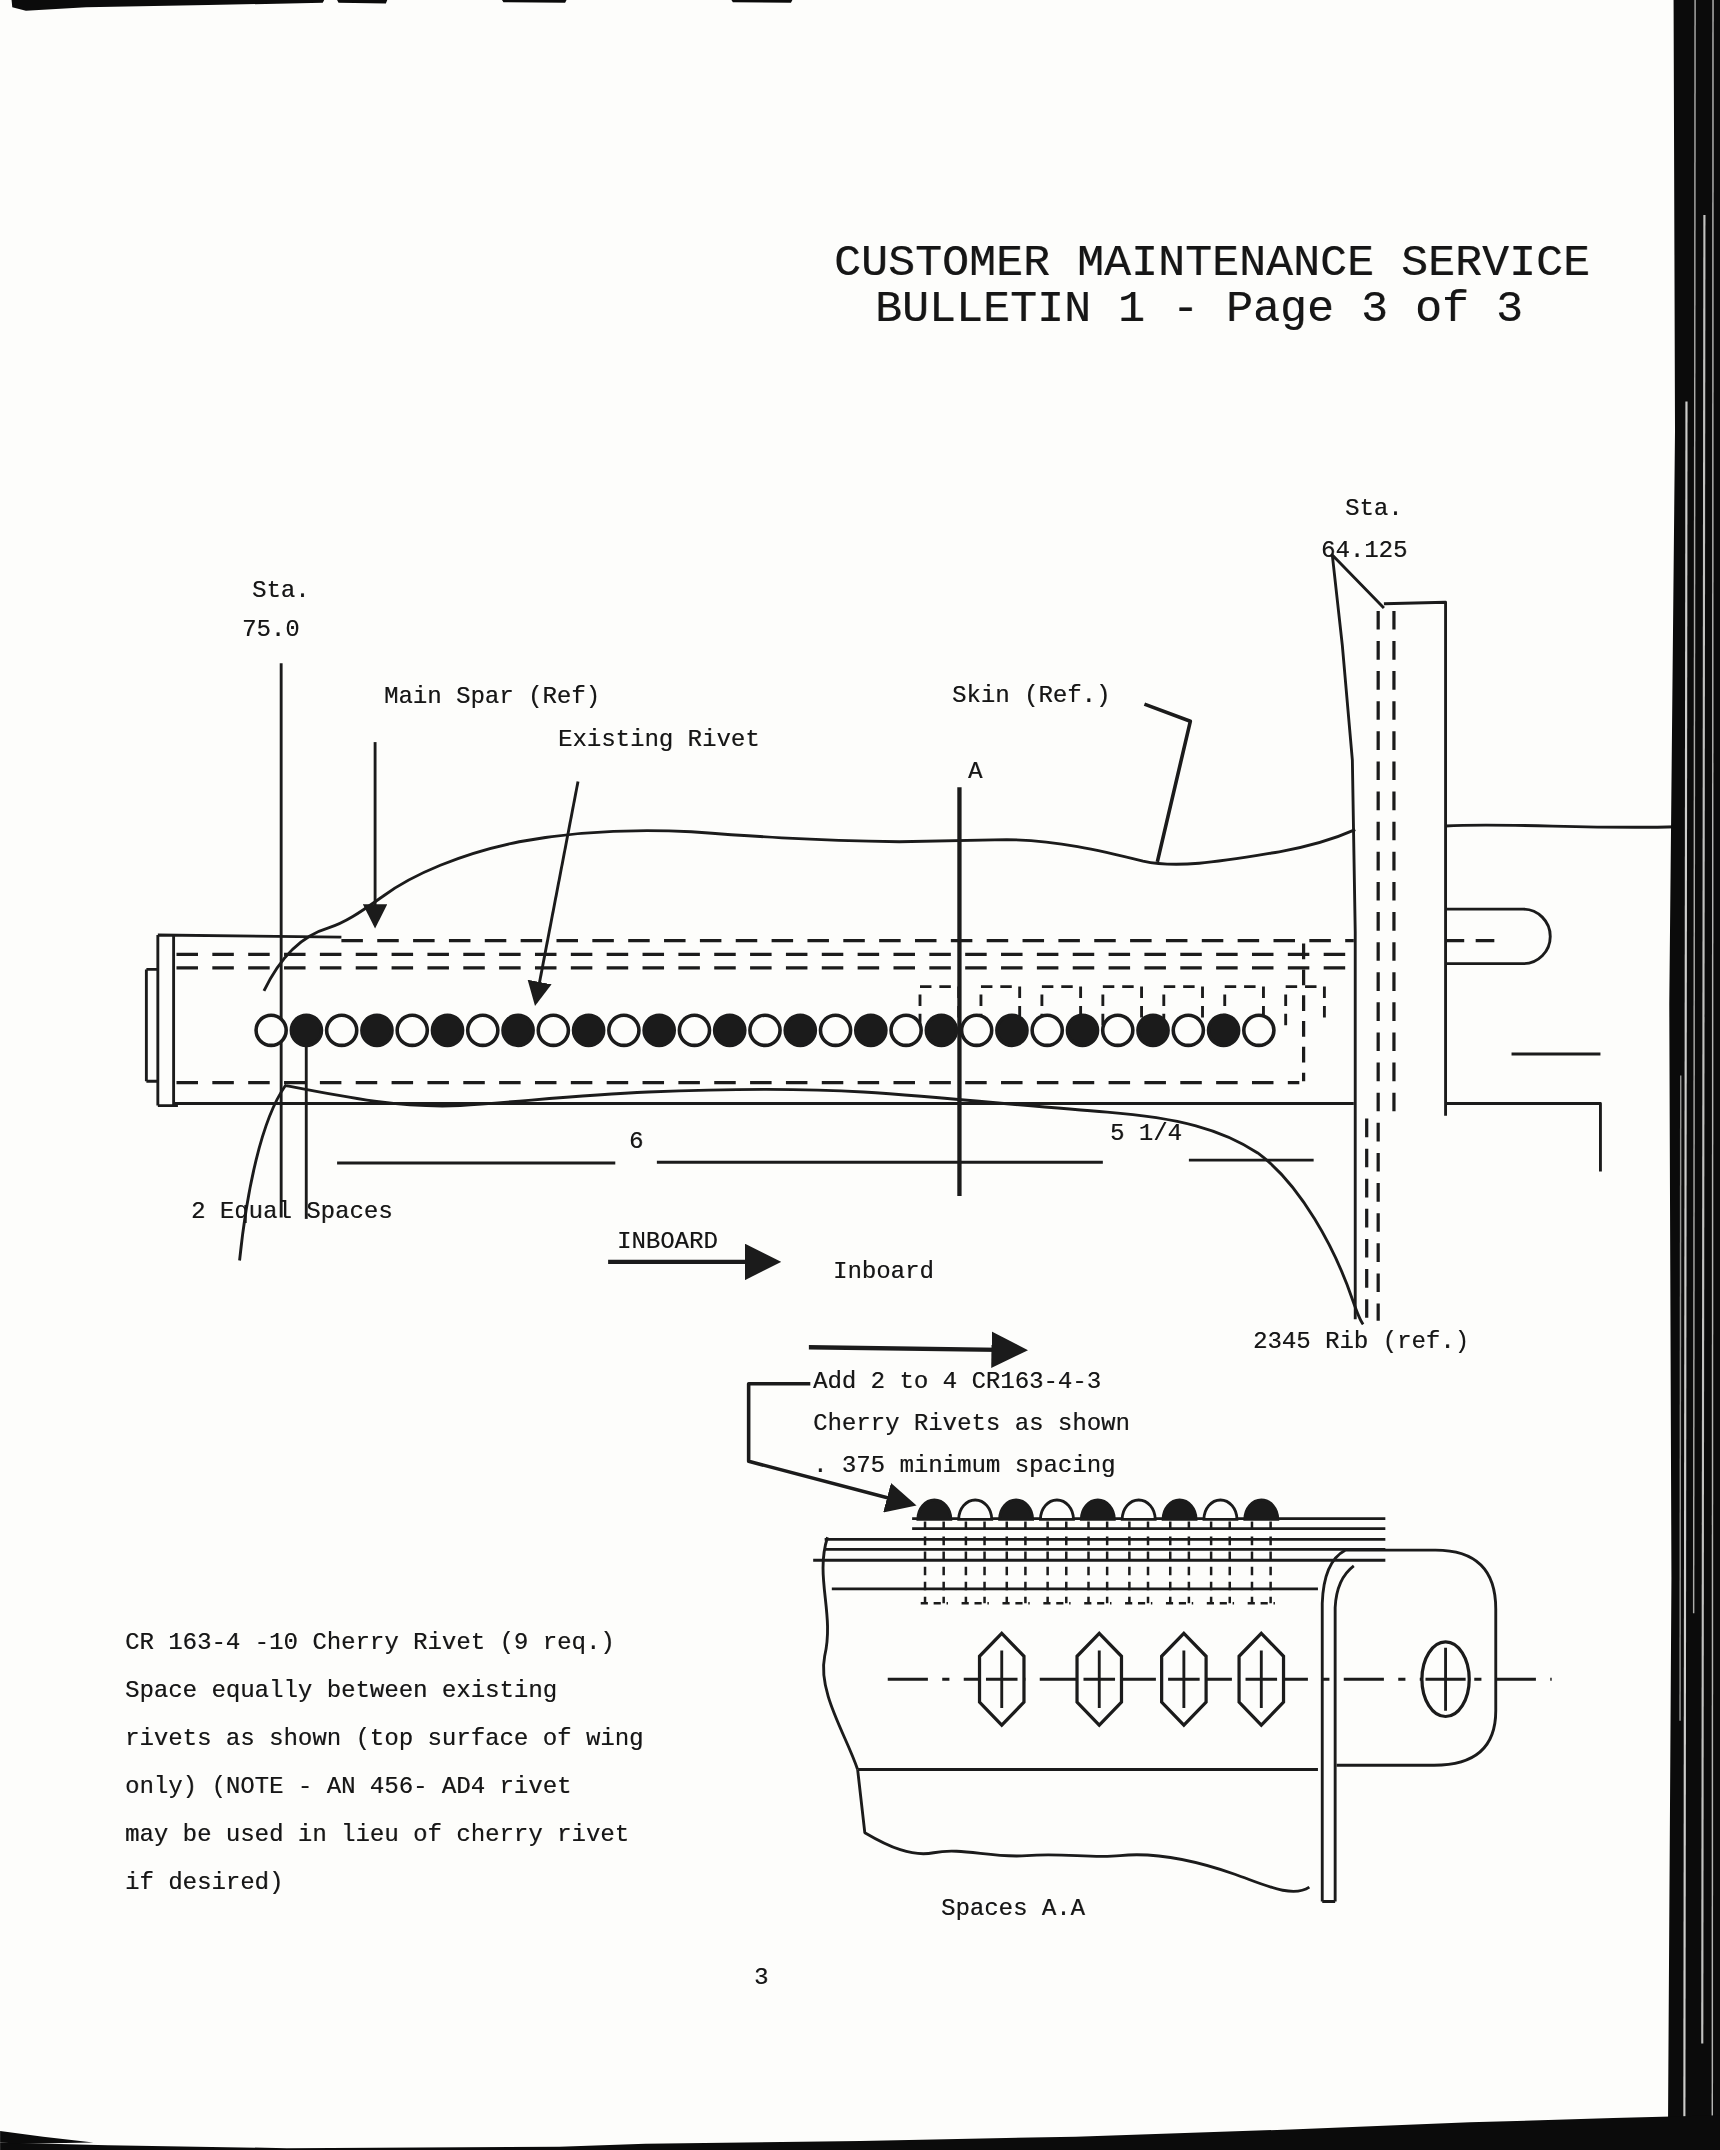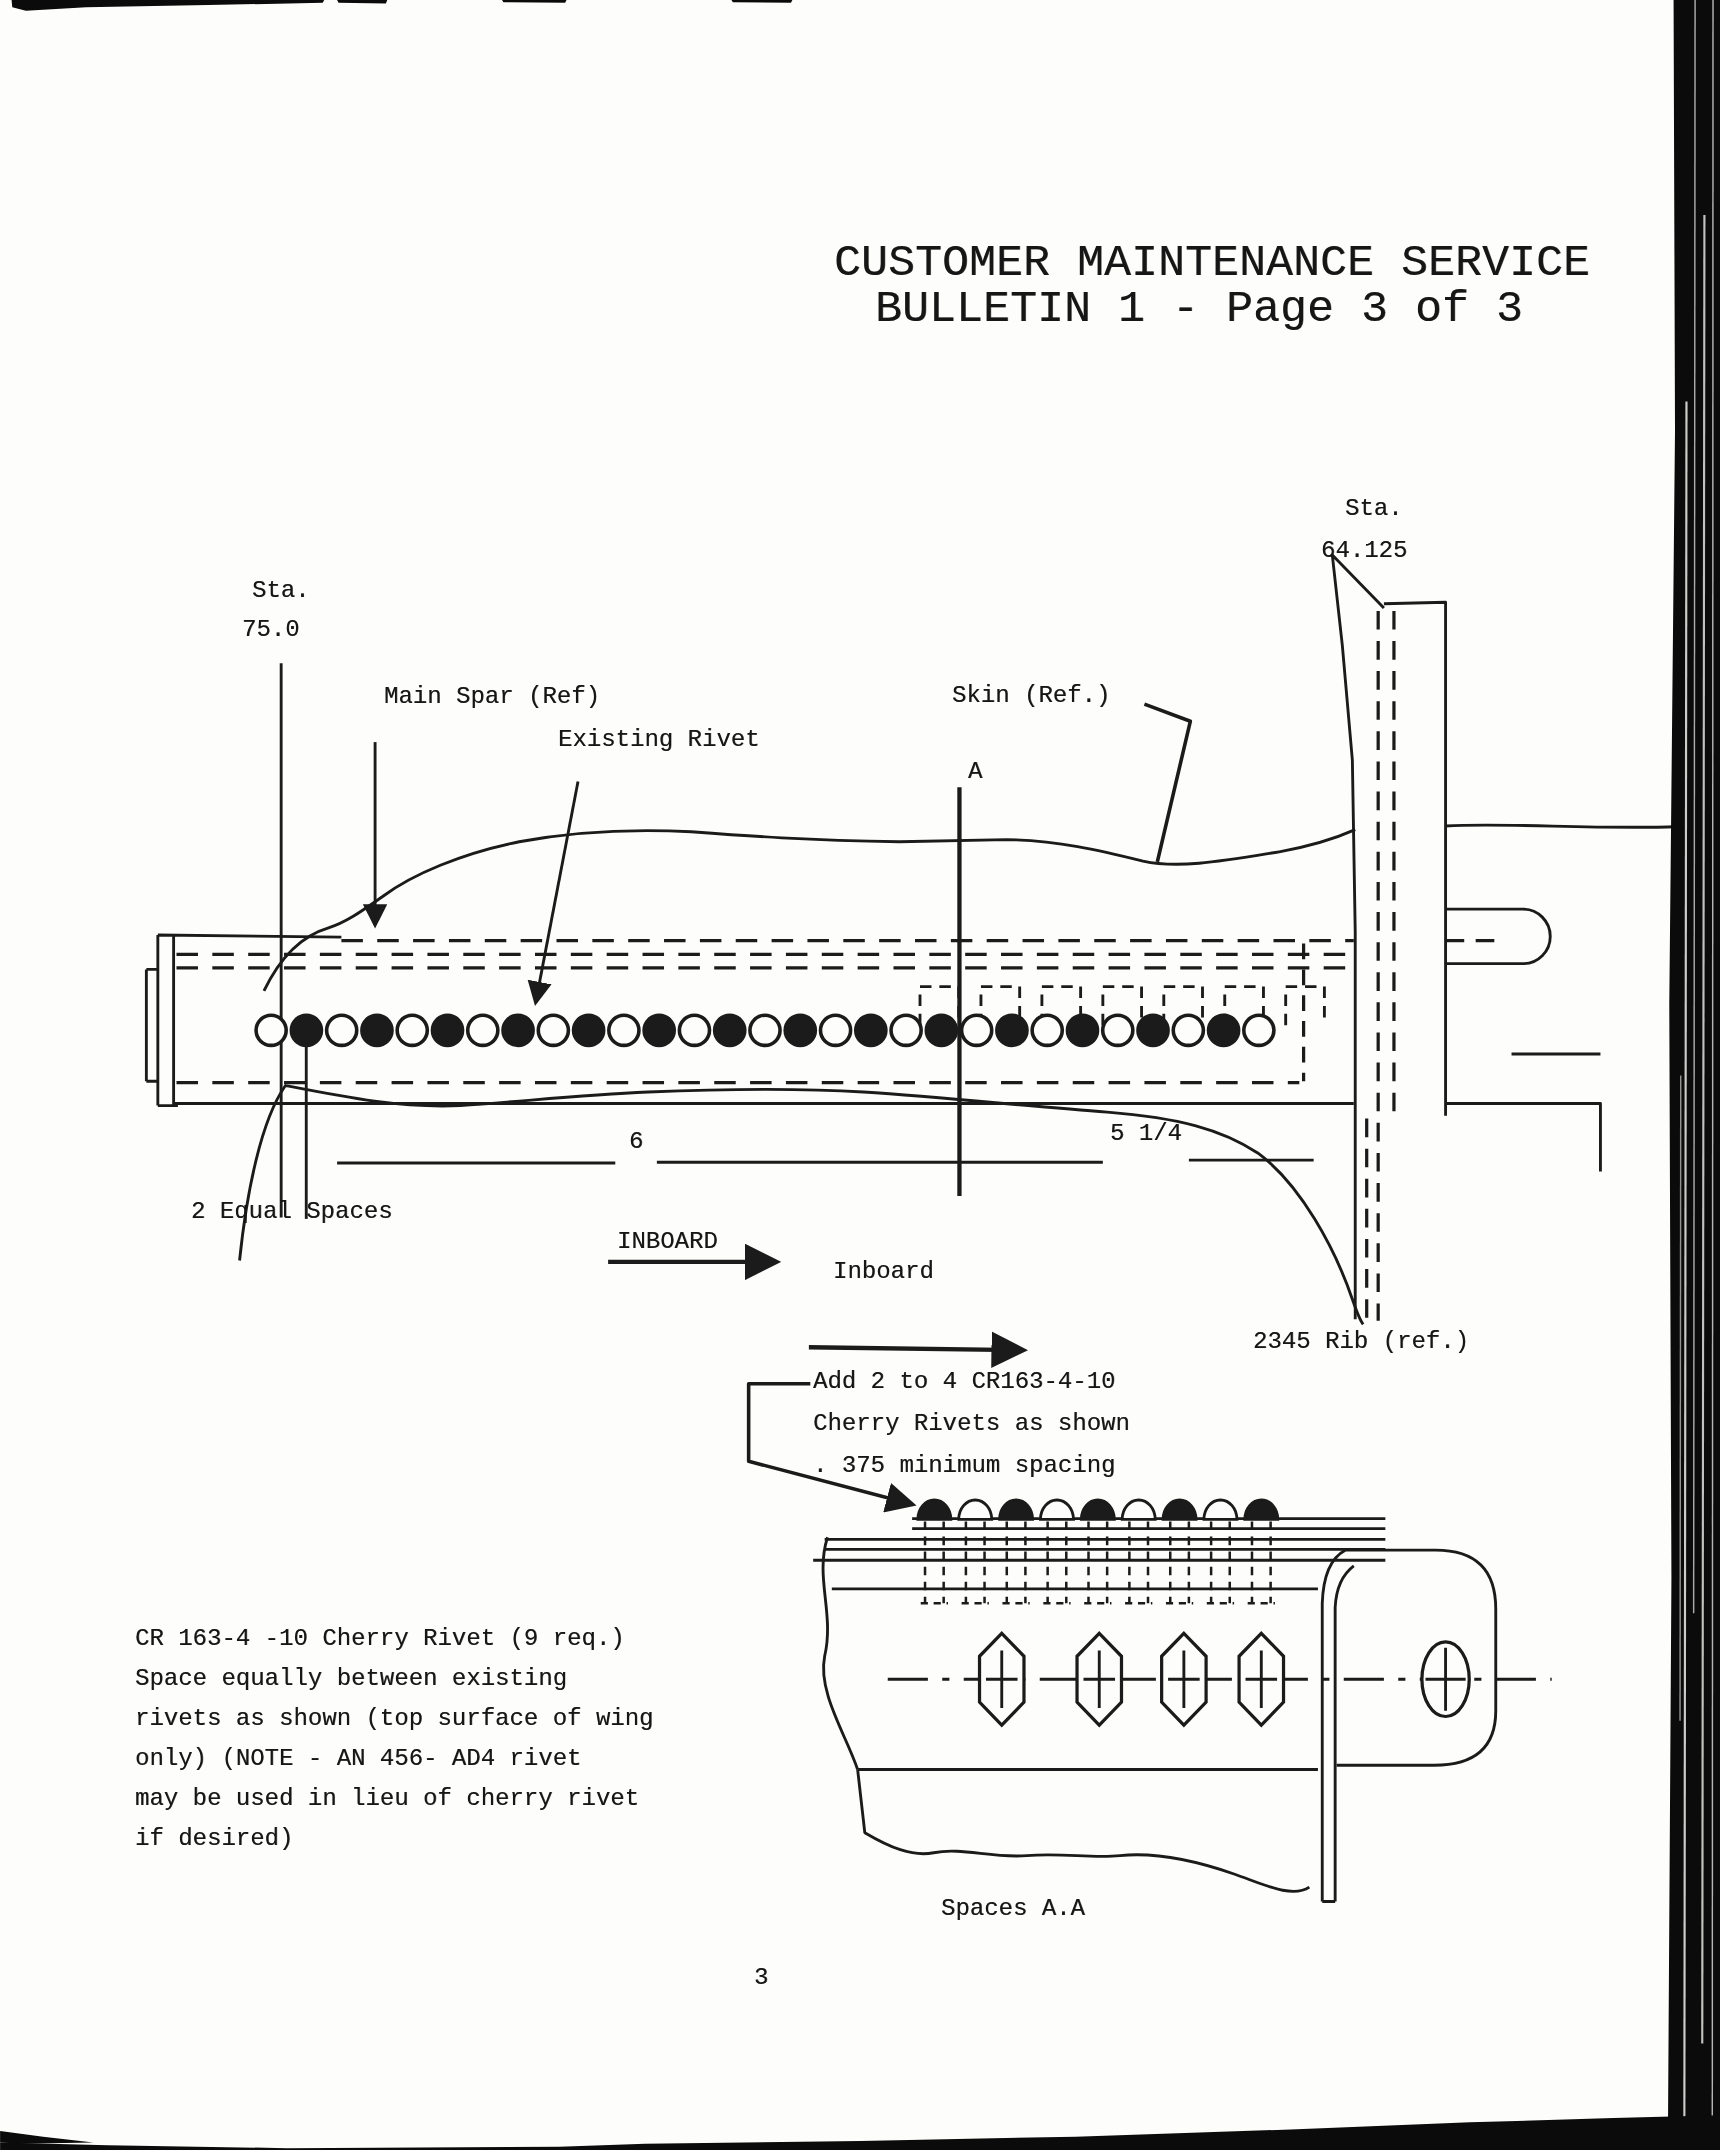--- a/index.html
+++ b/index.html
@@ -6,21 +6,21 @@
   #page{
     position:relative;width:1721px;height:2151px;background:#fdfdfb;overflow:hidden;
     font-family:"Liberation Mono","DejaVu Sans Mono",monospace;color:#151515;
   }
   .tw{
     position:absolute;font-size:24px;line-height:37px;white-space:pre-line;
     color:#161616;text-shadow:0.4px 0.4px 0.4px rgba(25,25,25,.55);
     letter-spacing:0px;
   }
   .hdr{font-size:45px;line-height:46px;}
-  .note{line-height:40px;margin-left:10px;}
+  .note{line-height:48px;}
   .addnote{line-height:42px;}
   svg{position:absolute;left:0;top:0;}
 </style>
 </head>
 <body>
 
 <div id="page">
 
   <svg id="lineart" width="1721" height="2151" viewBox="0 0 2400 3000">
     <defs>
@@ -204,21 +204,21 @@
   <div class="tw" style="left:968px;top:753px">A</div>
 
   <div class="tw" style="left:629px;top:1123px">6</div>
   <div class="tw" style="left:1110px;top:1115px">5 1/4</div>
   <div class="tw" style="left:191px;top:1193px">2 Equal Spaces</div>
 
   <div class="tw" style="left:617px;top:1223px">INBOARD</div>
   <div class="tw" style="left:833px;top:1253px">Inboard</div>
 
   <div class="tw" style="left:1253px;top:1323px">2345 Rib (ref.)</div>
-  <div class="tw addnote" style="left:813px;top:1361px">Add 2 to 4 CR163-4-10
+  <div class="tw addnote" style="left:813px;top:1361px">Add 2 to 4 CR163-4-3
 Cherry Rivets as shown
 . 375 minimum spacing</div>
 
   <div class="tw note" style="left:125px;top:1619px">CR 163-4 -10 Cherry Rivet (9 req.)
 Space equally between existing
 rivets as shown (top surface of wing
 only)  (NOTE - AN 456- AD4 rivet
 may be used in lieu of cherry rivet
 if desired)</div>
 

